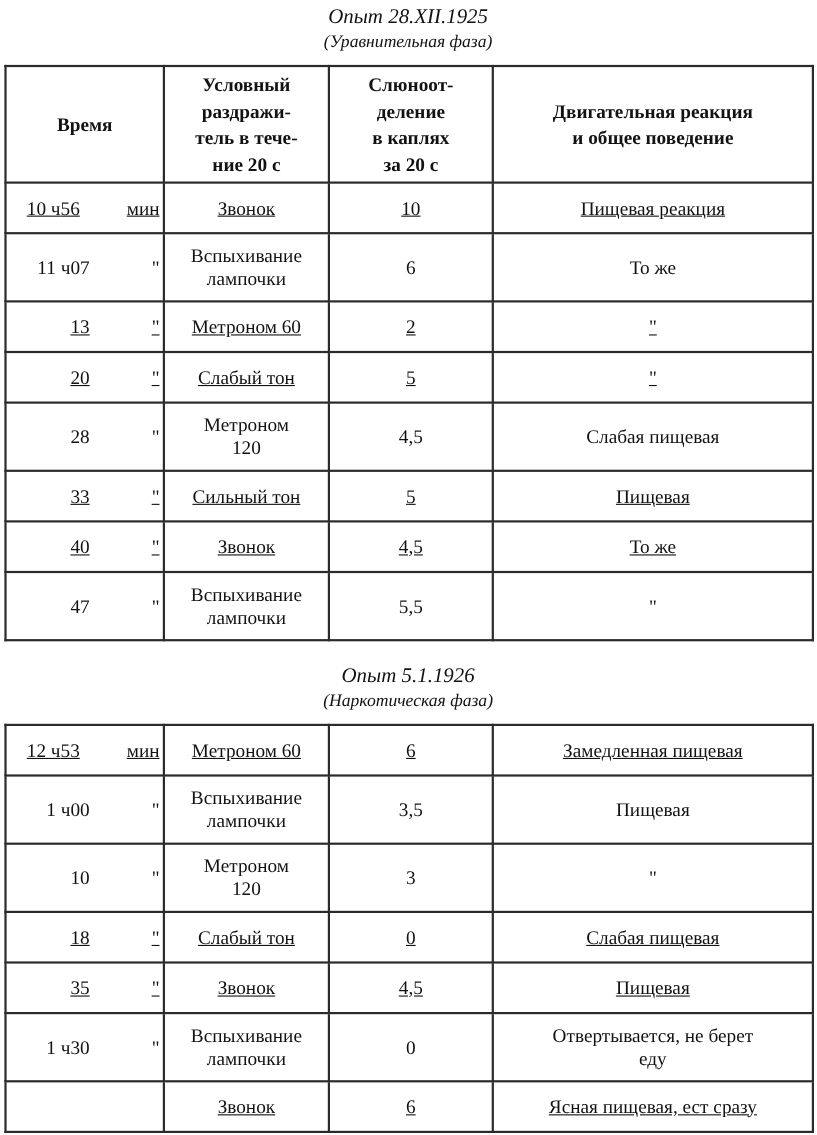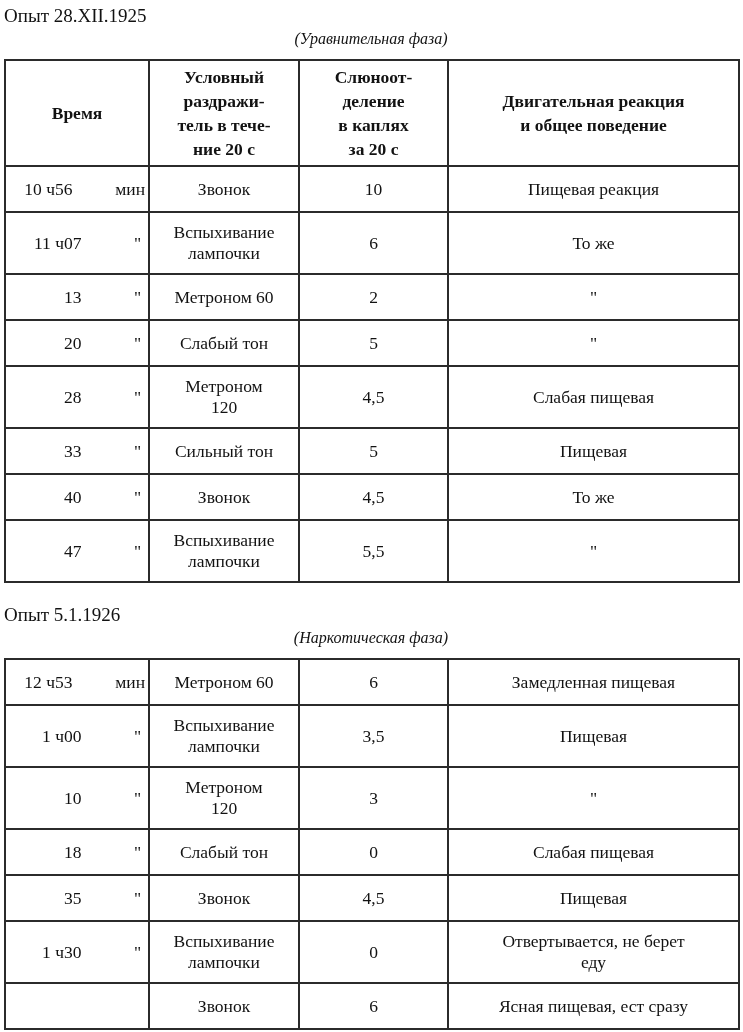--- a/index.html
+++ b/index.html
@@ -12,21 +12,22 @@
     font-family: "Liberation Serif", "DejaVu Serif", serif;
     color: #121212;
   }
   .page {
     box-sizing: border-box;
     width: 743px;
     height: 1032px;
     padding: 4px 5px 0 4px;
   }
   .exp-title {
-    text-align: left;
+    text-align: center;
+    font-style: italic;
     font-size: 19px;
     line-height: 23px;
     white-space: pre-line;
   }
   .exp-subtitle {
     text-align: center;
     font-style: italic;
     font-size: 16px;
     line-height: 23px;
   }
@@ -47,32 +48,32 @@
     white-space: pre-line;
     overflow: hidden;
   }
   table.rec th {
     font-weight: bold;
     line-height: 24px;
     height: 100px;
     padding: 2px 1px;
     border-radius: 27px;
   }
-  tr.r-single td { height: 40px; }
+  tr.r-single td { height: 40px; text-decoration: underline; }
   tr.r-tall td { height: 56px; }
   td.c-time { padding: 2px 0; }
   .time-wrap {
     display: flex;
     align-items: baseline;
     justify-content: flex-start;
     width: 100%;
   }
   .t-hour { display: inline-block; width: 55px; text-align: right; white-space: pre; }
   .t-min  { display: inline-block; width: 36px; text-align: left; white-space: pre; }
-  .t-unit { display: inline-block; flex: 1; text-align: center; padding-left: 6px; white-space: pre; margin-left: 24px; }
+  .t-unit { display: inline-block; flex: 1; text-align: right; padding-left: 6px; white-space: pre; margin-left: 24px; }
 </style>
 </head>
 <body>
 
 <div class="page">
 
   <section class="sec1">
     <div class="exp-title">Опыт 28.XII.1925</div>
     <div class="exp-subtitle">(Уравнительная фаза)</div>
 

